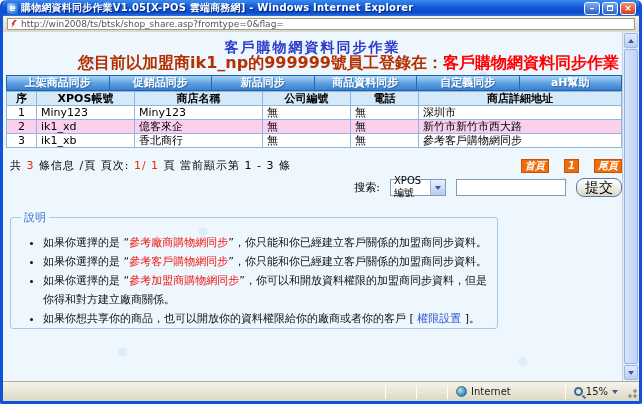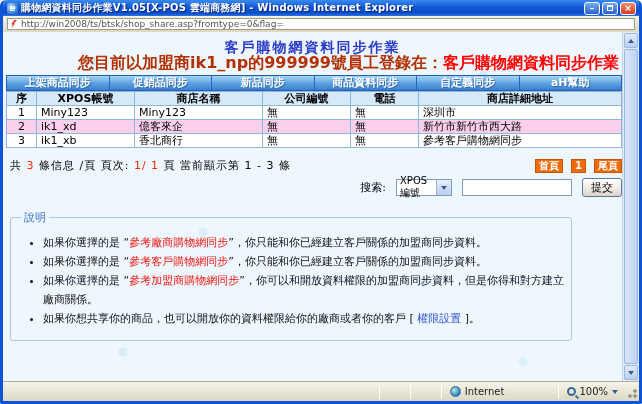--- a/index.html
+++ b/index.html
@@ -66,34 +66,34 @@
   table.shops th, table.shops td { border:1px solid #8db7dd; padding:0 4px; height:14px; line-height:13px; }
   table.shops th { background:#d6e9f8; font-weight:bold; text-align:center; }
   table.shops td { background:#fff; text-align:left; }
   table.shops td.c { text-align:center; }
   table.shops tr.hl td { background:#fcd0ec; }
   .col-seq{width:30px}.col-acct{width:98px}.col-shop{width:128px}.col-comp{width:88px}.col-tel{width:68px}
   
   .pagerow { display:flex; align-items:center; margin-top:10px; width:616px; font-size:11px; }
   .pagerow .left { padding-left:4px; letter-spacing:1px; }
   .pagerow .red { color:#f02800; }
-  .pagerow .right { margin-left:auto; display:flex; gap:8px; }
+  .pagerow .right { margin-left:auto; display:flex; gap:15px;font-style:italic; }
   .pgbtn { background:#ee6c0a; border:1px solid #c85408; color:#fff; font-size:10px; font-weight:bold;
     padding:0 3px; line-height:12px; cursor:pointer; }
   
   .searchrow { display:flex; align-items:center; justify-content:flex-end; width:616px; margin-top:5px; gap:10px; font-size:11px; }
   .sel { width:56px; height:17px; border:1px solid #7f9db9; background:#fff; display:flex; align-items:center; font-size:10px; }
   .sel .selval { flex:1; padding-left:3px; }
   .sel .selarrow { width:15px; height:15px; background:linear-gradient(180deg,#e8f0fb,#b8cdf0); border-left:1px solid #9db6e0; display:flex; align-items:center; justify-content:center; }
   .tri-dn { width:0; height:0; border-left:3px solid transparent; border-right:3px solid transparent; border-top:4px solid #3a5a8c; }
   .txt { width:110px; height:17px; border:1px solid #7f9db9; background:#fff; font-size:11px; padding:0 2px; }
-  .btn { height:19px; padding:0 8px; font-size:11px; border:1px solid #5a7aa8; border-radius:3px;
+  .btn { height:19px; padding:0 8px; font-size:14px; border:1px solid #5a7aa8; border-radius:8px;
     background:linear-gradient(180deg,#ffffff,#ece9e0 60%,#d8d4c8); cursor:pointer; }
   
-  fieldset.notes { width:562px; margin:13px 0 0 4px; border:1px solid #a9c7e8; border-radius:3px; padding:8px 6px 12px 6px; }
+  fieldset.notes { width:488px; margin:13px 0 0 4px; border:1px solid #a9c7e8; border-radius:3px; padding:8px 6px 0 6px; }
   fieldset.notes legend { font-size:11px; color:#4477cc; padding:0 3px; margin-left:4px; }
   fieldset.notes ul { list-style:disc; margin-left:26px; }
   fieldset.notes li { font-size:11px; line-height:19px; color:#111; }
   .em { color:#f01810;font-family:Liberation Serif, serif; }
   .permlink { color:#2f55cc; cursor:pointer; }
   
   .vscroll { position:absolute; top:0; right:0; bottom:0; width:17px; background:#e4ecf8; border-left:1px solid #c0d0e8; }
   .sbtn { position:absolute; left:1px; right:1px; height:15px; background:linear-gradient(180deg,#e0ebfa,#b9cef2); border:1px solid #9db6e0; border-radius:2px; display:flex; align-items:center; justify-content:center; }
   .sbtn.up{top:1px} .sbtn.dn{bottom:1px}
   .tri-up { width:0;height:0;border-left:3px solid transparent;border-right:3px solid transparent;border-bottom:4px solid #3a5a8c; }
@@ -251,19 +251,19 @@
       <span style="width:26px"></span>
     <span class="sb-sep"></span>
     <span class="sb-cell">
       <span class="globe"></span>
       <span>Internet</span>
     </span>
     <span style="width:46px"></span>
     <span class="sb-sep"></span>
     <span class="sb-cell">
       <span class="mag"></span>
-      <span>100%</span>
+      <span>15%</span>
       <span class="tri-dn" style="margin-left:4px"></span>
     </span>
     <span class="grip"></span>
   </div>
 
 </div>
 
 </body></html>

